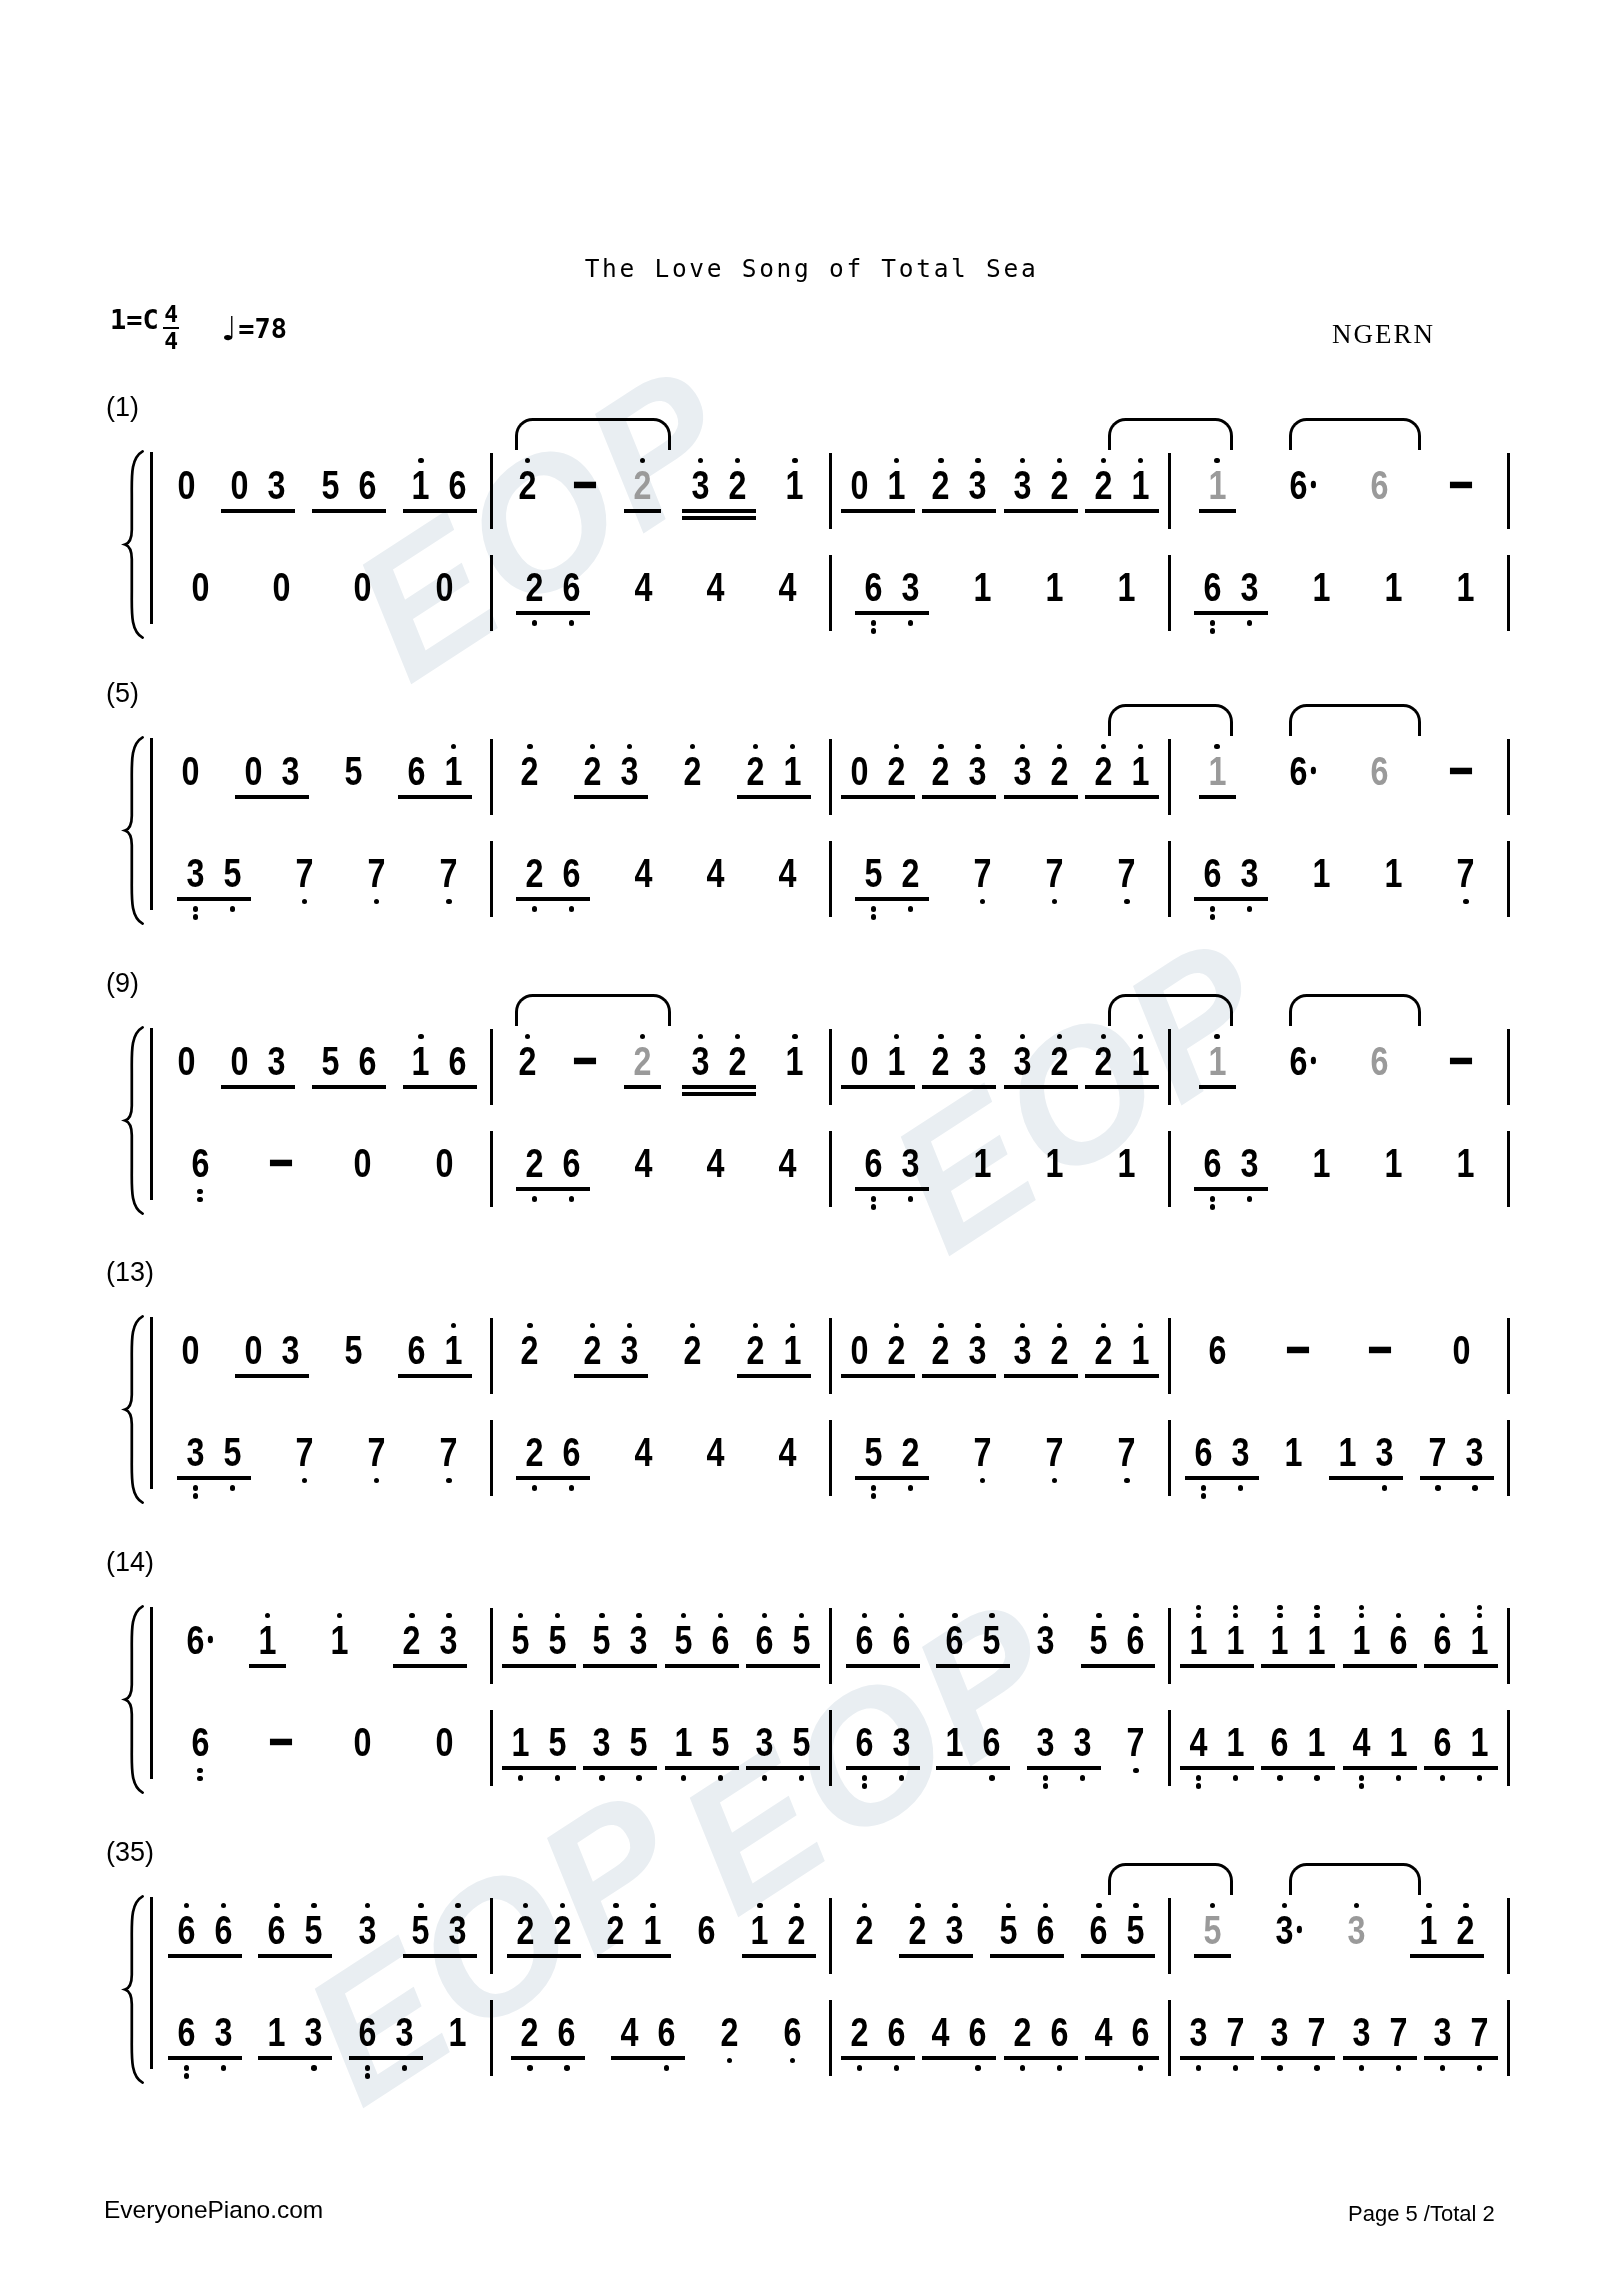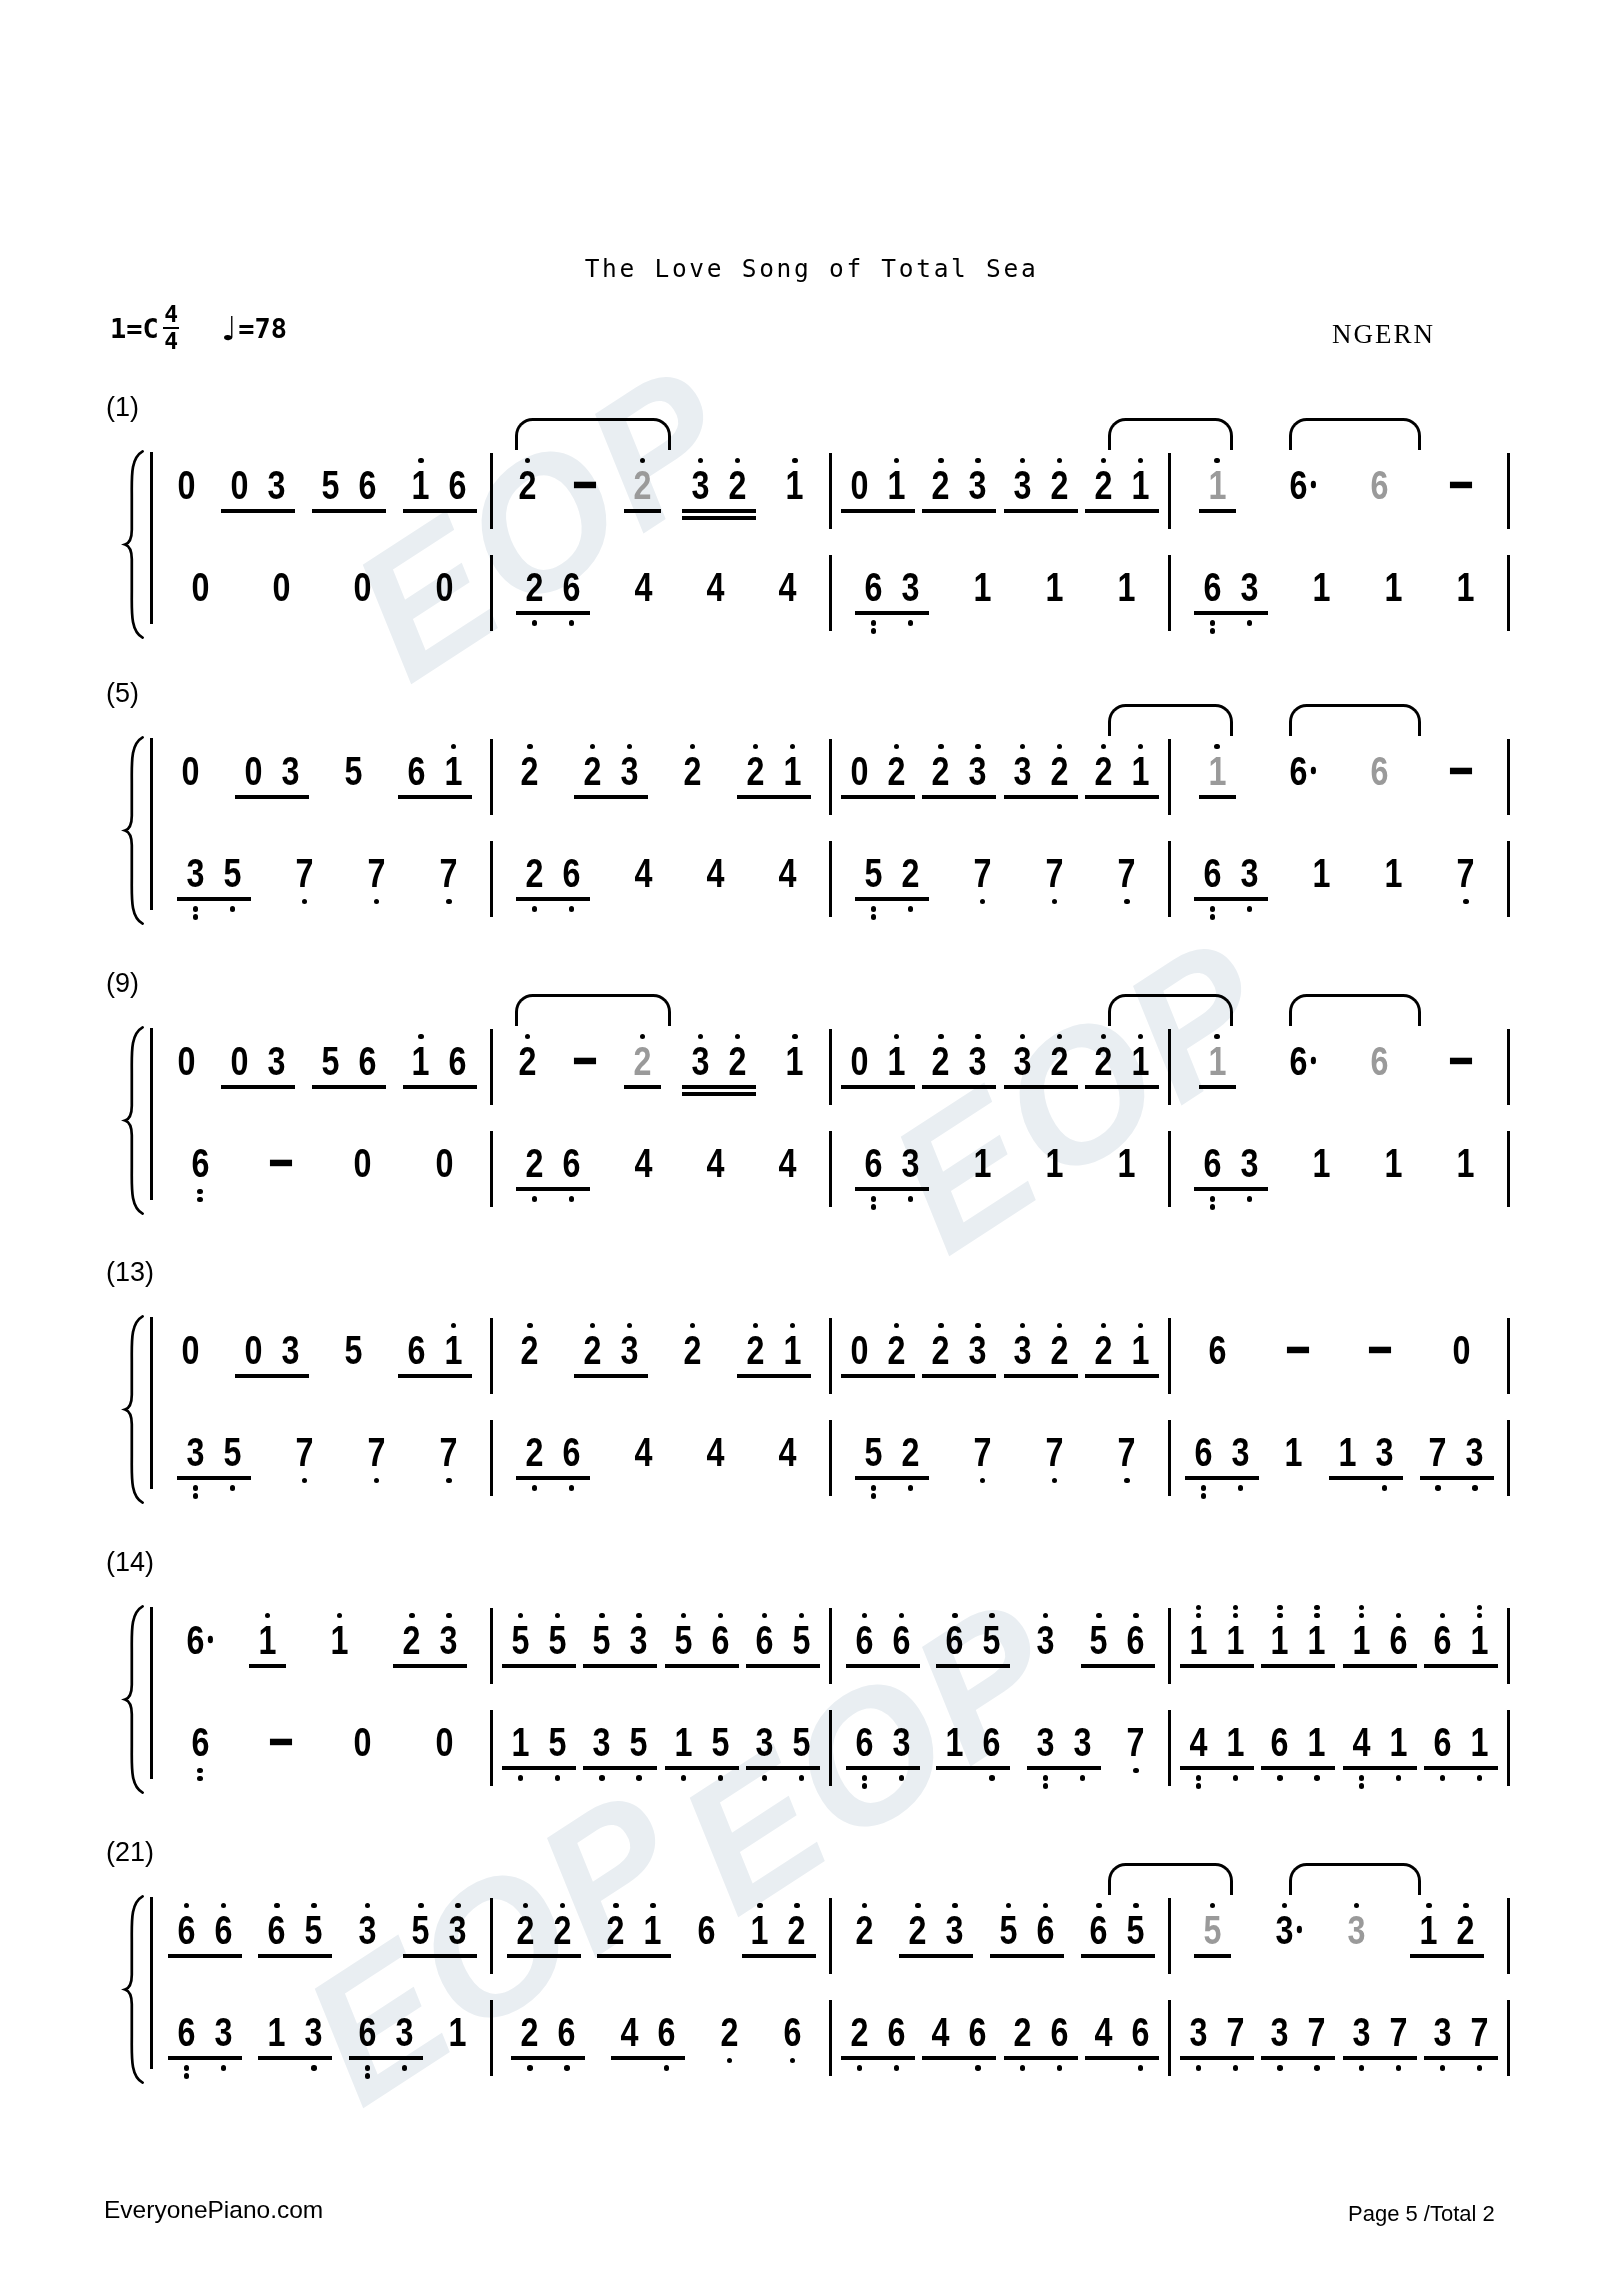--- a/index.html
+++ b/index.html
@@ -7,21 +7,21 @@
         font-family:"Liberation Sans",sans-serif;color:#000;}
   
   .wm{position:absolute;font:700 italic 184px "Liberation Sans",sans-serif;color:#e9eef2;
       transform:rotate(-33deg);letter-spacing:5.5px;z-index:0;user-select:none;}
   
   .title{position:absolute;top:169px;left:0;width:100%;text-align:center;
          font:700 50px "Liberation Serif",serif;letter-spacing:6.8px;z-index:1;}
   .subtitle{position:absolute;top:254px;left:0;width:100%;text-align:center;
             font:400 24.5px "DejaVu Sans Mono",monospace;letter-spacing:2.7px;z-index:1;}
   .keyline{position:absolute;top:304px;left:110px;font:700 27px "DejaVu Sans Mono",monospace;
-           display:flex;align-items:center;gap:4.1px;z-index:1;}
+           display:flex;gap:4.1px;z-index:1;}
   .frac{display:inline-flex;flex-direction:column;align-items:center;line-height:.9;font-size:23px;}
   .fbar{width:16.4px;height:2.7px;background:#000;margin:2px 0;}
   .tempo{display:inline-flex;align-items:center;margin-left:38px;}
   .qnote{font-family:"DejaVu Sans",sans-serif;font-size:33px;line-height:27px;margin-right:1.4px;}
   .credit{position:absolute;top:319px;right:188px;font:400 27px "Liberation Serif",serif;
           letter-spacing:2px;z-index:1;}
   
   .sys{position:absolute;left:106px;width:1415px;height:286px;z-index:1;}
   .syslabel{position:absolute;left:0;top:0;font:400 27px "Liberation Sans",sans-serif;}
   .brace{position:absolute;left:15px;top:57px;}
@@ -2002,21 +2002,21 @@
               </div>
               <div class="db">
                 <div class="dot"></div>
               </div>
             </div>
           </div>
           <div class="bl"></div>
         </div>
       </div>
       <div class="sys" style="top: 1837px;">
-        <div class="syslabel">(21)</div>
+        <div class="syslabel">(35)</div>
         <div class="brace"><svg width="27" height="191" viewBox="0 0 40 280">
             <path d="M32 2 C14 12 16 40 16 70 L16 118 C16 132 12 138 6 140 C12 142 16 148 16 162 L16 210 C16 240 14 268 32 278" fill="none" stroke="#000" stroke-width="4" stroke-linecap="round"></path>
           </svg></div>
         <div class="startline"></div>
         <div class="row" style="top: 55px;">
           <div class="ms">
             <div class="grp" style="grid-template-columns: repeat(2, 37px);">
               <div class="cell">
                 <div class="da">
                   <div class="dot"></div>

